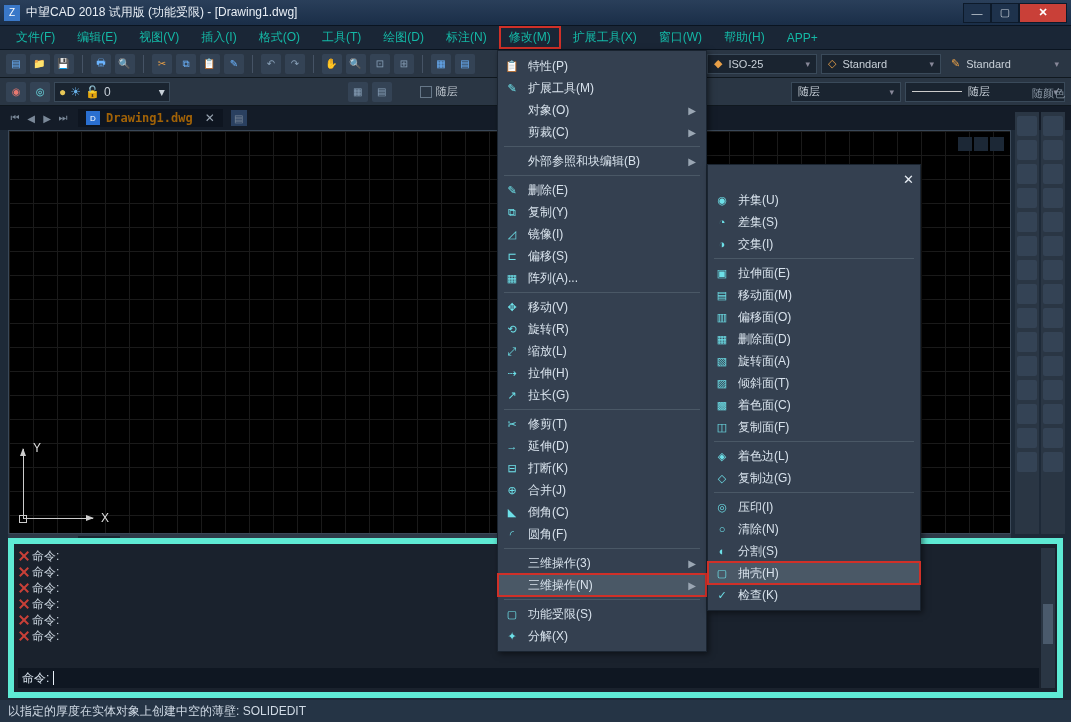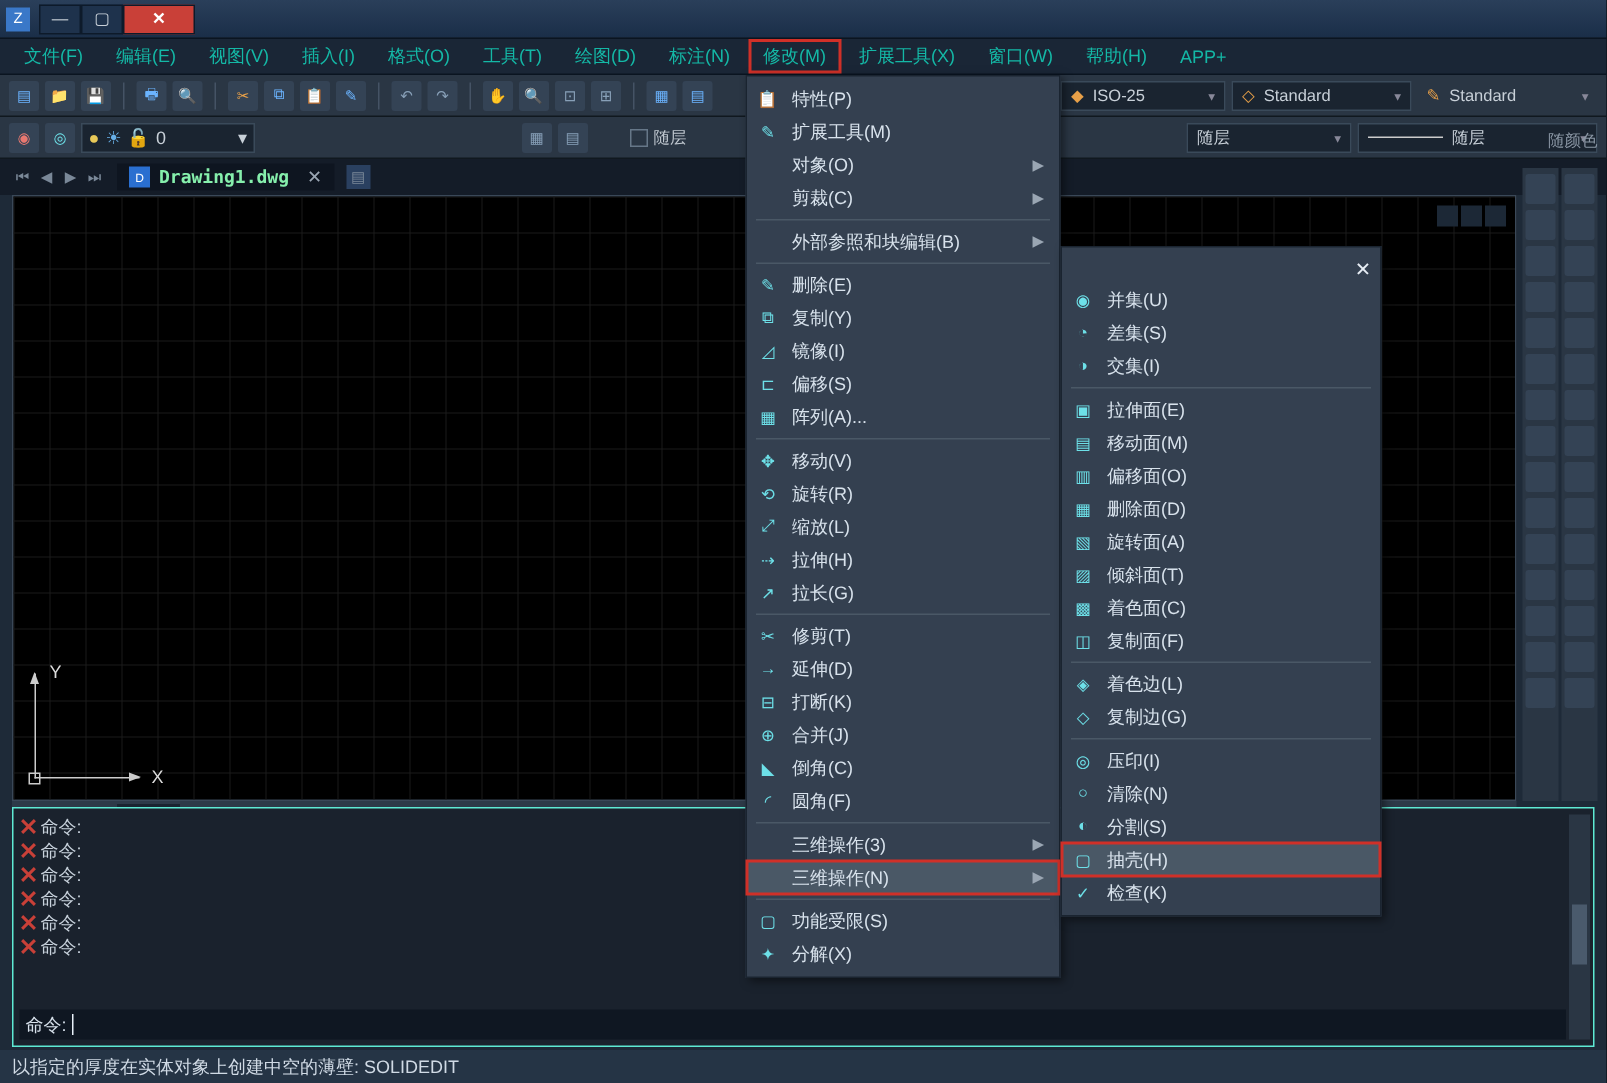--- a/index.html
+++ b/index.html
@@ -25,21 +25,21 @@
 .combo { height:20px; background:#1a2430; border:1px solid #3a4a5a; display:flex; align-items:center; padding:0 6px; font-size:11px; gap:6px;}
 .combo .arrow{ font-size:9px; color:#889;}
 .tbl-lbl{ font-size:11px; color:#c0c8d0;}
 
 
 .doctabs { height:24px; background:#141c28; display:flex; align-items:center; padding:0 8px; gap:8px;}
 .navarrows { display:flex; gap:2px;}
 .na { width:14px; height:14px; color:#7a8898; font-size:10px; display:flex;align-items:center;justify-content:center;}
 .doctab { display:flex; align-items:center; gap:6px; padding:2px 8px; background:#0e1520;}
 .doctab .dicon{ width:14px;height:14px;background:#2a6fd0;font-size:8px;color:#fff;display:flex;align-items:center;justify-content:center;}
-.doctab .fname{ color:#86efac; font-weight:bold; font-family:Consolas,monospace; font-size:12px;}
+.doctab .fname{ color:#a16207; font-weight:bold; font-family:Consolas,monospace; font-size:12px;}
 .doctab .x{ color:#9aa6b3; font-size:12px; margin-left:6px;}
 
 
 .drawwrap { position:absolute; top:130px; left:8px; right:60px; bottom:188px; background:#000; border:1px solid #3a4858;}
 .grid { position:absolute; inset:0; background-image:
   linear-gradient(#1a1a1a 1px, transparent 1px),
   linear-gradient(90deg,#1a1a1a 1px, transparent 1px);
   background-size:24px 24px;
 }
 .axis { position:absolute; left:14px; bottom:14px; width:80px; height:80px;}
@@ -59,21 +59,21 @@
 .rcol .rb{width:20px;height:20px;background:#344355;border-radius:2px;}
 
 
 .modeltabs { position:absolute; left:8px; right:60px; top:534px; height:22px; background:#2d3a48; display:flex; align-items:center; padding:0 6px; gap:4px; font-size:11px;}
 .mtab{padding:2px 10px;}
 .mtab.active{background:#1a2430;color:#fff;}
 .mnav{display:flex;gap:2px;margin-right:6px;}
 .mnav span{width:12px;height:12px;color:#7a8898;font-size:9px;}
 
 
-.cmdwrap { position:absolute; left:8px; right:8px; bottom:24px; height:160px; background:#1a222d; border:1px solid #5eead4; font-family:SimSun,monospace; font-size:12px;}
+.cmdwrap { position:absolute; left:8px; right:8px; bottom:24px; height:160px; background:#1a222d; border:6px solid #5eead4; font-family:SimSun,monospace; font-size:12px;}
 .cmdhist { position:absolute; left:4px; right:18px; top:4px; bottom:26px; overflow:hidden; color:#c8d2dc;}
 .cmdhist div{ line-height:16px;}
 .cmdhist .xicon{ display:inline-block; width:12px; height:12px; position:relative; top:2px; margin-right:2px;}
 .cmdhist .xicon::before,.cmdhist .xicon::after{content:'';position:absolute;left:5px;top:0;width:2px;height:12px;background:#c94038;}
 .cmdhist .xicon::before{transform:rotate(45deg);} .cmdhist .xicon::after{transform:rotate(-45deg);}
 .cmdline { position:absolute; left:4px; right:18px; bottom:4px; height:20px; background:#0f1722; display:flex; align-items:center; padding:0 4px;}
 .cmdline .prompt{ color:#d8e2ec;}
 .cmdline .cursor{ width:1px; height:14px; background:#e8f0f8; margin-left:4px; animation:blink 1s infinite;}
 @keyframes blink{50%{opacity:0;}}
 .vscroll{position:absolute;right:2px;top:4px;bottom:4px;width:14px;background:#2a3644;}
@@ -97,20 +97,21 @@
 
 .ic-blue{color:#6bb4ff;} .ic-orange{color:#e8a048;} .ic-red{color:#e87870;} .ic-cyan{color:#6de0e8;}
 
 .farright { position:absolute; right:6px; top:86px; color:#8a96a4; font-size:11px;}
 </style>
 </head>
 <body>
 
 <div class="titlebar">
   <div class="appicon">Z</div>
+  <div class="title">中望CAD 2018 试用版 (功能受限) - [Drawing1.dwg]</div>
   <div class="winbtns">
     <div class="winbtn">—</div>
     <div class="winbtn">▢</div>
     <div class="winbtn close">✕</div>
   </div>
 </div>
 
 <div class="menubar" id="menubar">
     <div class="menuitem">文件(F)</div>
     <div class="menuitem">编辑(E)</div>

